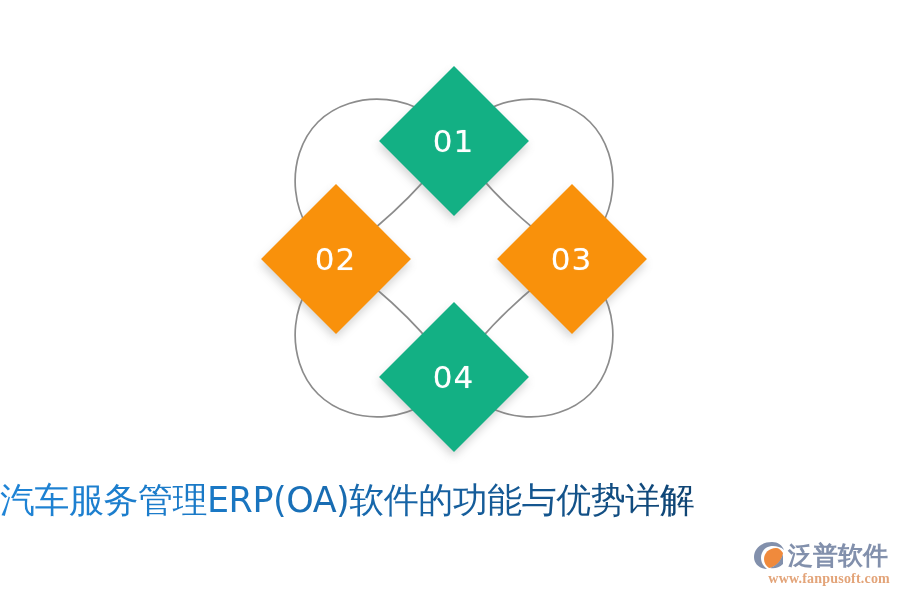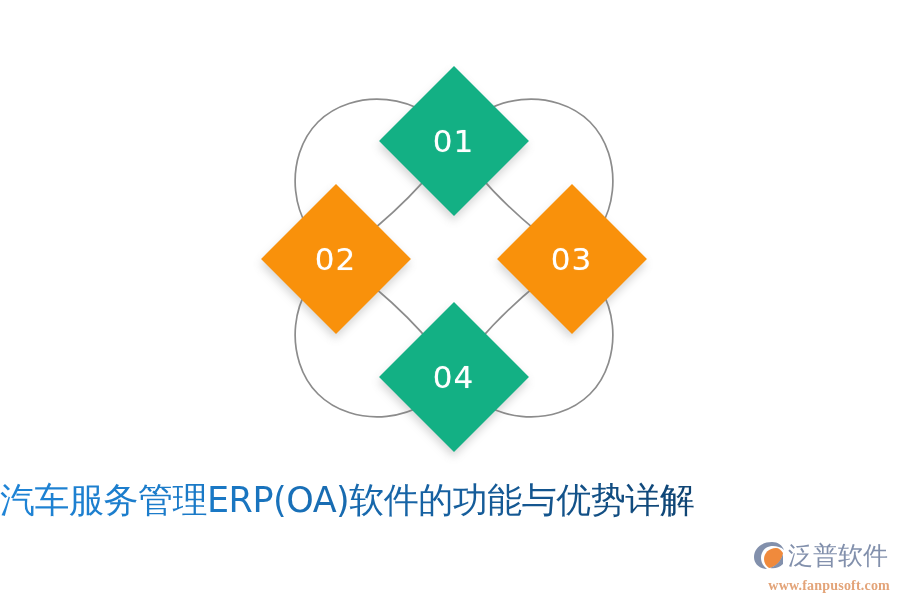--- a/index.html
+++ b/index.html
@@ -97,29 +97,29 @@
     left: 0;
     top: 0;
     display: flex;
     align-items: center;
     gap: 2px;
   }
   #logo-mark { width: 34px; height: 30px; display:block; }
   #logo-name {
     font-family: "DejaVu Sans", "Liberation Sans", sans-serif;
     font-size: 25px;
-    font-weight: 400;
+    font-weight: 700;
     color: #8290AC;
     line-height: 1;
     letter-spacing: 0px;
   }
   #logo-url {
     position: absolute;
     right: 2px;
-    top: 38px;
+    top: 31px;
     font-family: "Liberation Serif", "DejaVu Serif", serif;
     font-size: 14px;
     font-weight: 700;
     color: #E3A479;
     letter-spacing: 0.2px;
     white-space: nowrap;
   }
 </style>
 </head>
 <body>

